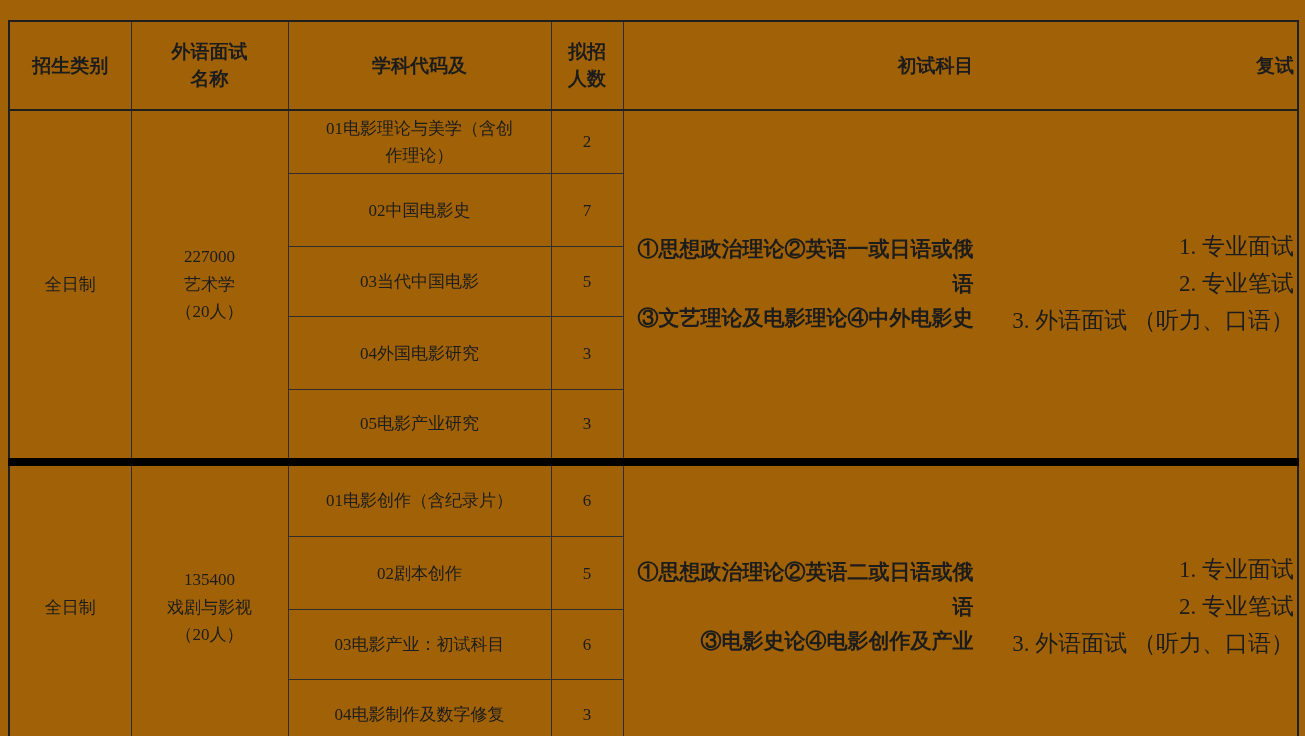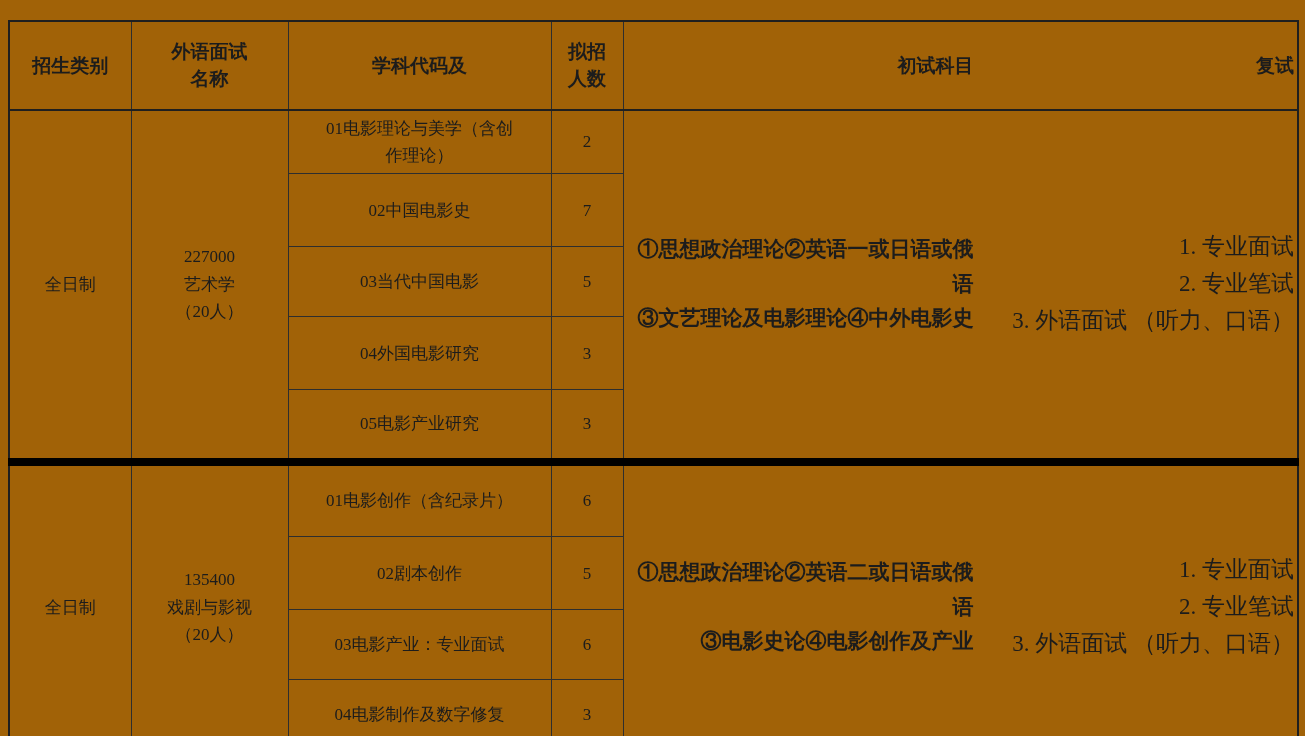--- a/index.html
+++ b/index.html
@@ -153,21 +153,21 @@
 2. 专业笔试
 3. 外语面试 （听力、口语）</div>
         </div>
       </td>
     </tr>
     <tr class="h73">
       <td>02剧本创作</td>
       <td>5</td>
     </tr>
     <tr class="h70">
-      <td>03电影产业：专业面试</td>
+      <td>03电影产业：初试科目</td>
       <td>6</td>
     </tr>
     <tr class="h70">
       <td>04电影制作及数字修复</td>
       <td>3</td>
     </tr>
   </tbody>
     </table>
 </div>
 

